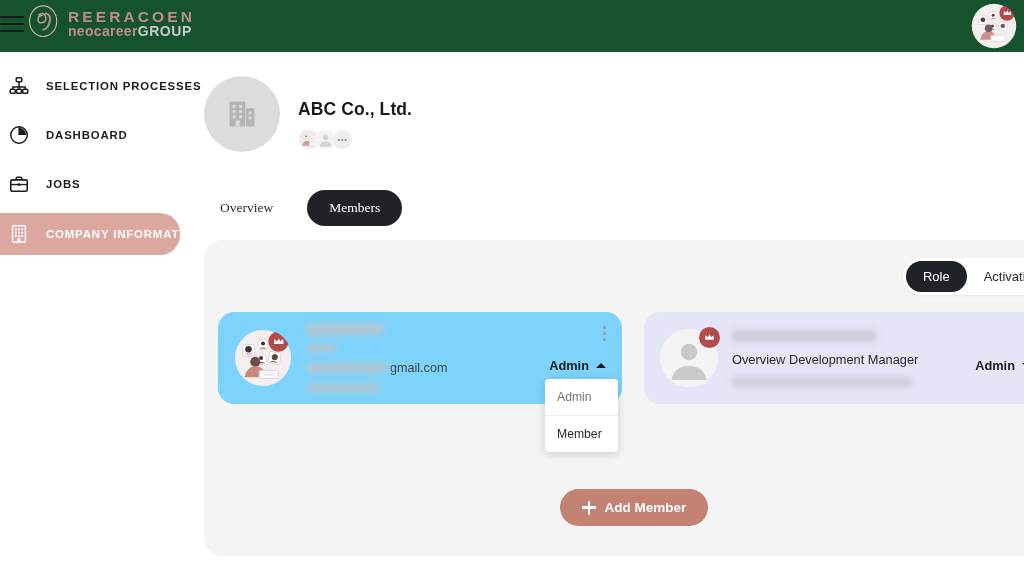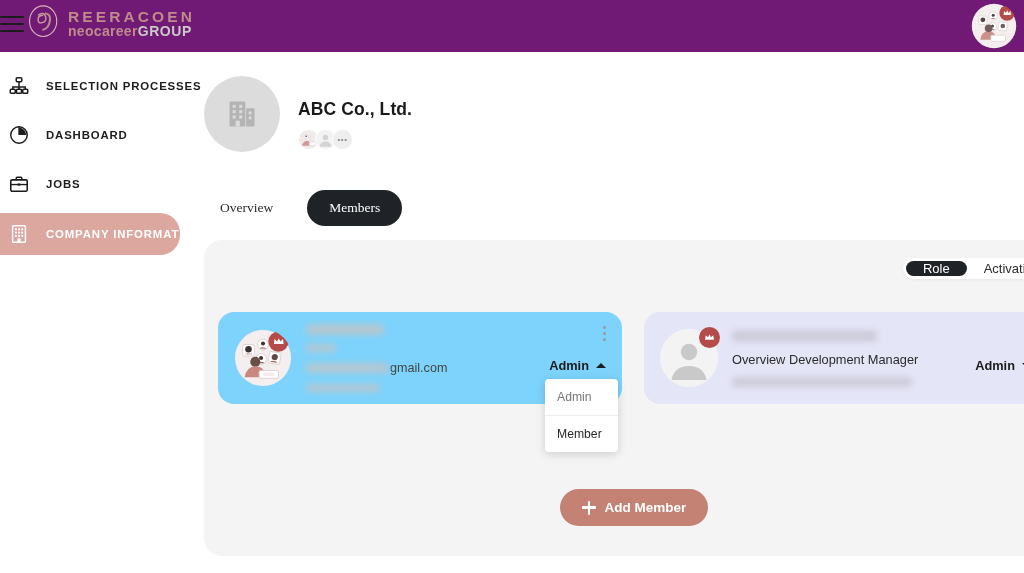--- a/index.html
+++ b/index.html
@@ -9,21 +9,21 @@
     background: #ffffff;
     font-family: "Liberation Sans", sans-serif;
     color: #1e1e1e;
   }
   #app { position: relative; width: 1024px; height: 573px; }
 
   
   .topbar {
     position: absolute; top: 0; left: 0;
     width: 1024px; height: 52px;
-    background: #701a75;
+    background: #14532d;
     z-index: 40;
   }
   .hamburger {
     position: absolute; left: 0px; top: 14px;
     width: 26px; height: 20px;
     display: flex; flex-direction: column; justify-content: space-between;
     padding: 2px 0;
     cursor: pointer;
   }
   .hamburger span { display: block; height: 2.4px; background: #1c1c1c; border-radius: 2px; }
@@ -121,21 +121,21 @@
     border-radius: 18px;
     z-index: 5;
   }
   .seg {
     position: absolute; right: 4px; top: 18px;
     display: flex; align-items: center;
     background: #ffffff; border-radius: 20px; padding: 3px;
     box-shadow: 0 1px 3px rgba(0,0,0,.06);
   }
   .seg-btn {
-    font-size: 13px; padding: 0 17px; border-radius: 18px; color: #2b2b2b;
+    font-size: 13px; padding: 8px 17px; border-radius: 18px; color: #2b2b2b;
     cursor: pointer; white-space: nowrap;
   }
   .seg-btn.active { background: #1f2328; color: #ffffff; font-weight: 500; }
 
   .cards { position: absolute; left: 14px; top: 72px; display: flex; gap: 22px; }
 
   .mcard {
     position: relative;
     width: 404px; height: 92px;
     border-radius: 16px;

